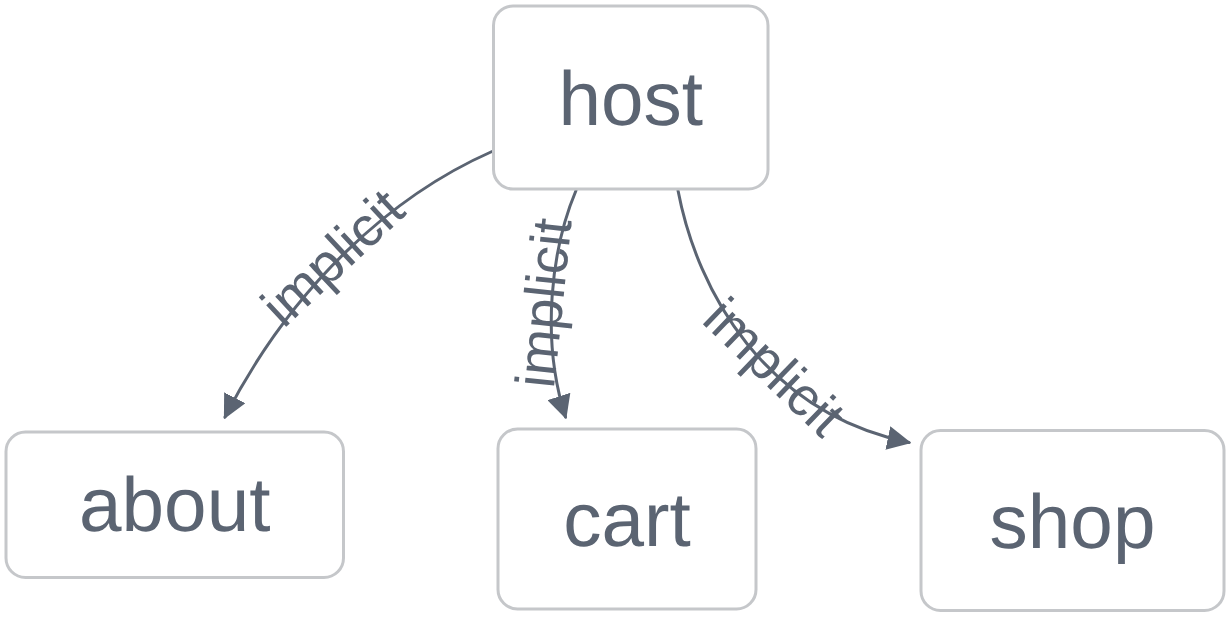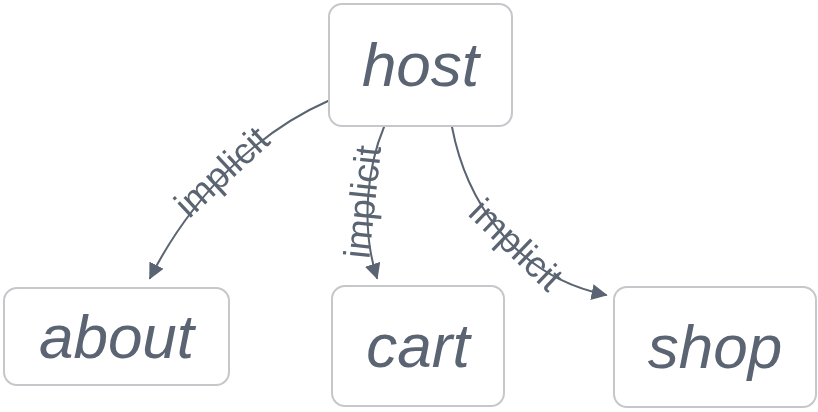--- a/index.html
+++ b/index.html
@@ -42,25 +42,24 @@
     position: absolute;
     box-sizing: border-box;
     background: var(--node-fill, #ffffff);
     border: 2px solid var(--node-border, #c5c7ca);
     border-radius: 14px;
     display: flex;
     align-items: center;
     justify-content: center;
   }
   .node-label {
-    font-size: 62px;
+    font-size: 51px;
     line-height: 1;
     color: var(--text, #5b6472);
     white-space: nowrap;
-    font-style: italic;
   }
 </style>
 </head>
 <body>
 
 <div class="canvas">
 
   <svg class="edges-layer" width="818" height="412" viewBox="0 0 818 412" xmlns="http://www.w3.org/2000/svg">
     <defs>
       <marker id="arrowhead" viewBox="0 0 10 10" refX="9" refY="5" markerWidth="8" markerHeight="8" orient="auto">

